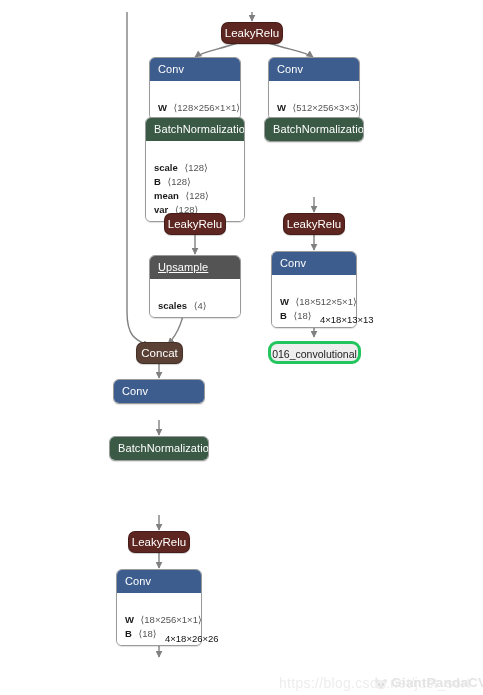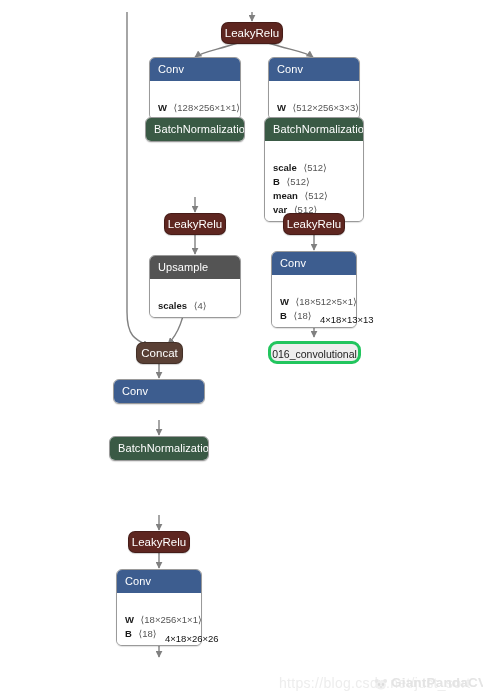--- a/index.html
+++ b/index.html
@@ -62,21 +62,21 @@
     font-weight: bold;
     color: #1a1a1a;
   }
   .attr .v {
     color: #555555;
     margin-left: 4px;
   }
   
   .hdr-conv  { background: #3d5d8f; }
   .hdr-bn    { background: #3a5a45; }
-  .hdr-up    { background: #545454; }
+  .hdr-up    { background: #545454; text-decoration: underline; }
   
   .pill {
     position: absolute;
     box-sizing: border-box;
     border-radius: 7px;
     color: #ffffff;
     font-size: 11.5px;
     line-height: 21px;
     text-align: center;
     white-space: nowrap;
@@ -196,42 +196,42 @@
     <div class="body">
       <div class="attr">
         <span class="k">W</span>
         <span class="v">⟨512×256×3×3⟩</span>
       </div>
     </div>
   </div>
 
   <div class="node" style="left:139px; top:105px; width:100px;">
     <div class="hdr hdr-bn">BatchNormalization</div>
+    <div class="body">
+      <div class="attr">
+        <span class="k">scale</span>
+        <span class="v">⟨128⟩</span>
+      </div>
+      <div class="attr">
+        <span class="k">B</span>
+        <span class="v">⟨128⟩</span>
+      </div>
+      <div class="attr">
+        <span class="k">mean</span>
+        <span class="v">⟨128⟩</span>
+      </div>
+      <div class="attr">
+        <span class="k">var</span>
+        <span class="v">⟨128⟩</span>
+      </div>
+    </div>
   </div>
 
   <div class="node" style="left:258px; top:105px; width:100px;">
     <div class="hdr hdr-bn">BatchNormalization</div>
-    <div class="body">
-      <div class="attr">
-        <span class="k">scale</span>
-        <span class="v">⟨512⟩</span>
-      </div>
-      <div class="attr">
-        <span class="k">B</span>
-        <span class="v">⟨512⟩</span>
-      </div>
-      <div class="attr">
-        <span class="k">mean</span>
-        <span class="v">⟨512⟩</span>
-      </div>
-      <div class="attr">
-        <span class="k">var</span>
-        <span class="v">⟨512⟩</span>
-      </div>
-    </div>
   </div>
 
   <div class="pill pill-relu" style="left:158px; top:201px; width:62px; height:22px;">
     <span>LeakyRelu</span>
   </div>
 
   <div class="pill pill-relu" style="left:277px; top:201px; width:62px; height:22px;">
     <span>LeakyRelu</span>
   </div>
 

